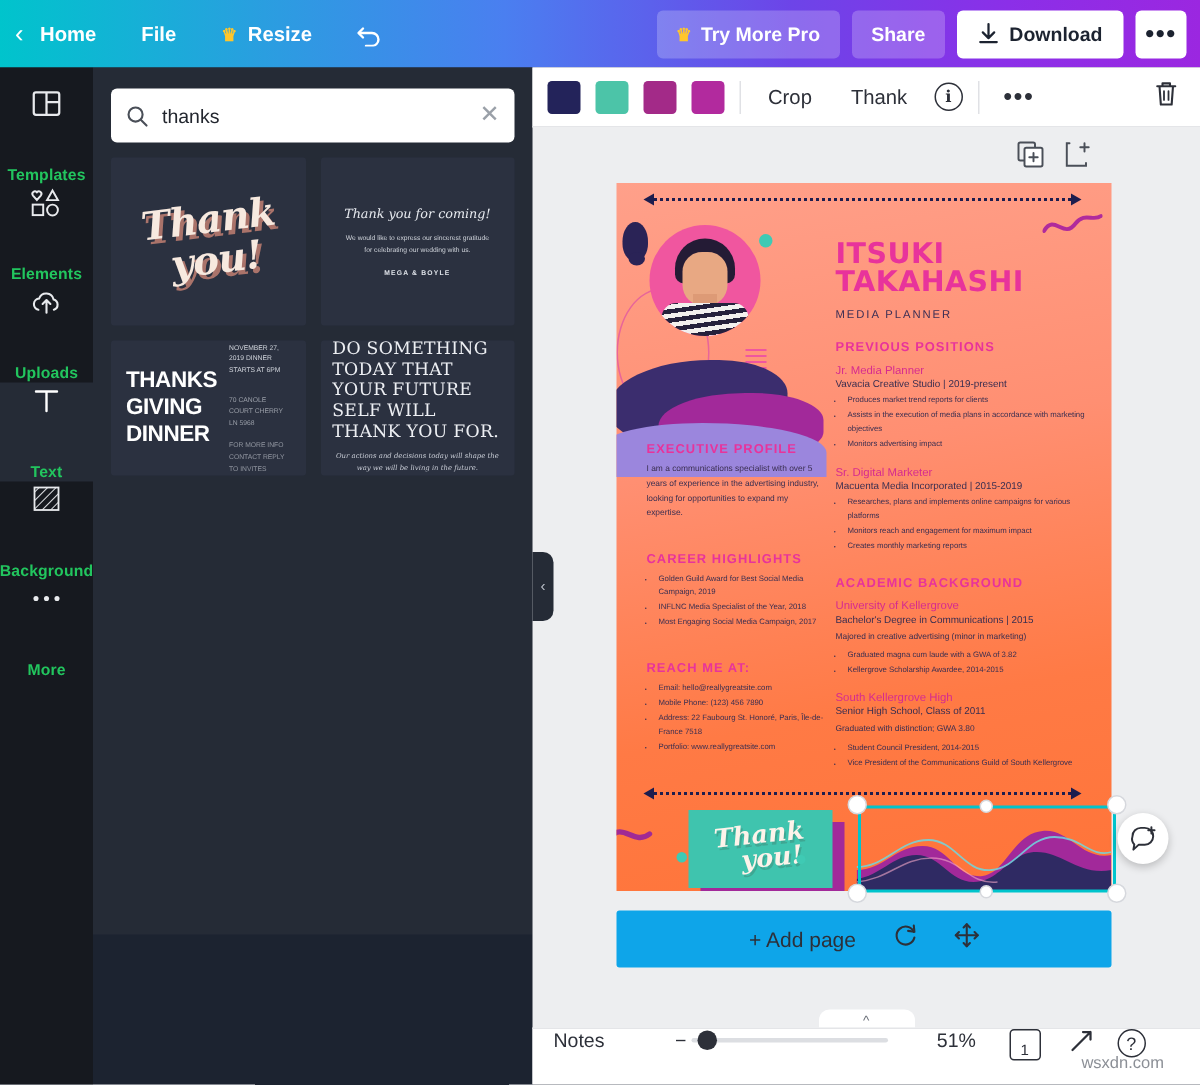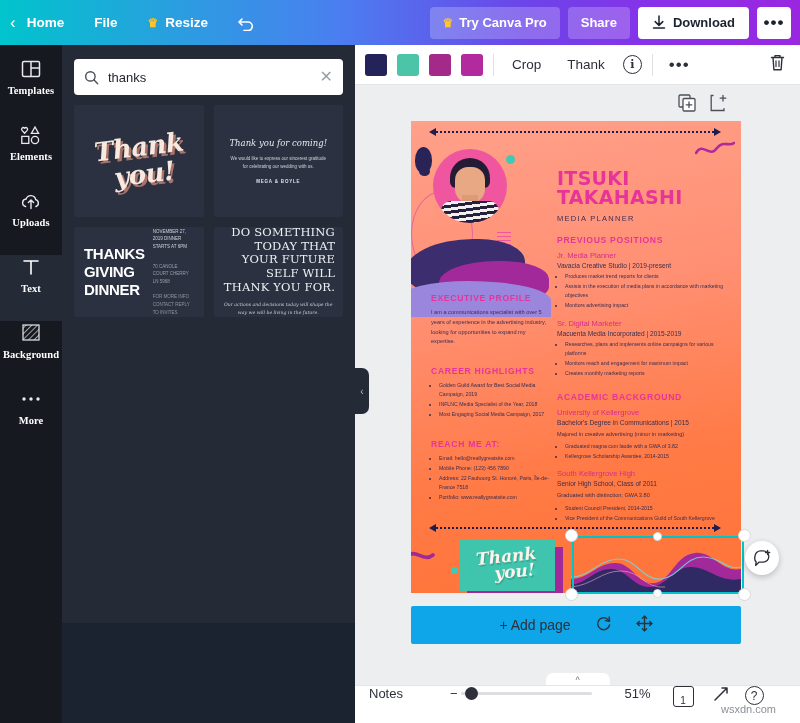--- a/index.html
+++ b/index.html
@@ -44,22 +44,22 @@
 
   
   .rail {
     position: absolute; top: 45px; left: 0; width: 62px; height: 678px;
     background: #16191f;
     display: flex; flex-direction: column; align-items: center;
     padding-top: 12px;
   }
   .rail-item {
     width: 62px; height: 66px; display: flex; flex-direction: column;
-    align-items: center; justify-content: flex-start; gap: 4px;
-    cursor: pointer; color: #ffffff; font-family: Liberation Serif, serif;
+    align-items: center; justify-content: space-between; gap: 4px;
+    cursor: pointer; color: #22c55e;
   }
   .rail-item.active { background: #252b36; }
   .rail-label { font-size: 10.5px; font-weight: bold; letter-spacing: .1px; }
   .rail-ico { height: 24px; display: flex; align-items: center; justify-content: center; }
 
   
   .panel {
     position: absolute; top: 45px; left: 62px; width: 293px; height: 578px;
     background: #252b36;
   }
@@ -94,21 +94,21 @@
     align-items: center; justify-content: center; }
   .t-tiny { color: #cfd3da; font-size: 4.5px; line-height: 1.7; text-align: center; }
   .t-tiny-s { font-family: "DejaVu Serif", serif; font-style: italic; font-size: 8.5px; color: #e7eaef; }
   .t-bold-s { font-size: 4.5px; font-weight: bold; letter-spacing: .8px; color: #dfe3e9; }
   .t-head-blk {
     font-size: 15px; font-weight: bold; line-height: 1.22; color: #fff;
     letter-spacing: -.3px;
   }
   .t-quote {
     font-family: "DejaVu Serif", serif; color: #edeff3; font-size: 11.5px;
-    line-height: 1.18; text-align: right; letter-spacing: .2px;
+    line-height: 1.18; text-align: left; letter-spacing: .2px;
   }
   .t-quote-sub { font-family: "DejaVu Serif", serif; font-style: italic; font-size: 4.6px;
     color: #c9cdd6; text-align: center; line-height: 1.8; margin-top: 7px; }
   .t-mday { font-family: "DejaVu Serif", serif; font-weight: bold; font-size: 19px;
     color: #fff; text-align: center; line-height: 1.02; }
 
   .collapse-tab {
     position: absolute; left: 355px; top: 368px; width: 14px; height: 46px;
     background: #252b36; border-radius: 0 7px 7px 0;
     display: flex; align-items: center; justify-content: center;
@@ -192,21 +192,21 @@
     background: #a2299a; border-radius: 55% 45% 40% 50%; }
   .wave-lav { position: absolute; left: -10px; top: 160px; width: 150px; height: 36px;
     background: #9b86dd; border-radius: 45% 55% 0 0; }
   .squig {
     position: absolute; right: 6px; top: 18px; width: 40px; height: 22px;
   }
   .hatch { position: absolute; left: 86px; top: 108px; width: 14px; height: 16px;
     background: repeating-linear-gradient(0deg, #f0569f 0 1.2px, transparent 1.2px 4px); }
 
   .d-col-l { position: absolute; left: 20px; top: 160px; width: 118px; }
-  .d-col-r { position: absolute; left: 146px; top: 48px; width: 172px; }
+  .d-col-r { position: absolute; left: 146px; top: 38px; width: 172px; }
 
   .d-name { font-size: 19px; font-weight: bold; color: #e8339b; line-height: 1.02;
     letter-spacing: .3px; font-family: "DejaVu Sans", sans-serif; }
   .d-role { font-size: 7.5px; color: #3c2f55; letter-spacing: 1.3px; margin-top: 6px; }
   .d-h { font-size: 8.6px; font-weight: bold; color: #e8339b; letter-spacing: .7px;
     margin: 12px 0 5px 0; }
   .d-sub { font-size: 7.6px; color: #d62b8f; margin-top: 6px; }
   .d-sub2 { font-size: 6.6px; color: #3a2e50; margin-top: 2px; }
   .d-p { font-size: 5.6px; color: #3a2e50; line-height: 1.75; }
   .d-ul { margin: 3px 0 0 8px; }
@@ -321,21 +321,21 @@
     <div class="tb-item undo-btn">
       <svg width="19" height="16" viewBox="0 0 19 16">
         <path d="M5 4 L2 7 L5 10" fill="none" stroke="#fff" stroke-width="1.6" stroke-linecap="round" stroke-linejoin="round"></path>
         <path d="M2.4 7 H11 a4.3 4.3 0 0 1 0 8.6 H7" fill="none" stroke="#fff" stroke-width="1.6" stroke-linecap="round"></path>
       </svg>
     </div>
   </div>
   <div class="tb-right">
     <button class="btn-ghost">
       <span class="crown">♛</span>
-      <span>Try Canva Pro</span>
+      <span>Try More Pro</span>
     </button>
     <button class="btn-ghost">
       <span>Share</span>
     </button>
     <button class="btn-white">
       <svg width="14" height="15" viewBox="0 0 14 15">
         <path d="M7 1 V10 M3.2 6.6 L7 10.4 L10.8 6.6 M1.5 13 H12.5" fill="none" stroke="#1c2330" stroke-width="1.5" stroke-linecap="round" stroke-linejoin="round"></path>
       </svg>
       <span>Download</span>
     </button>

